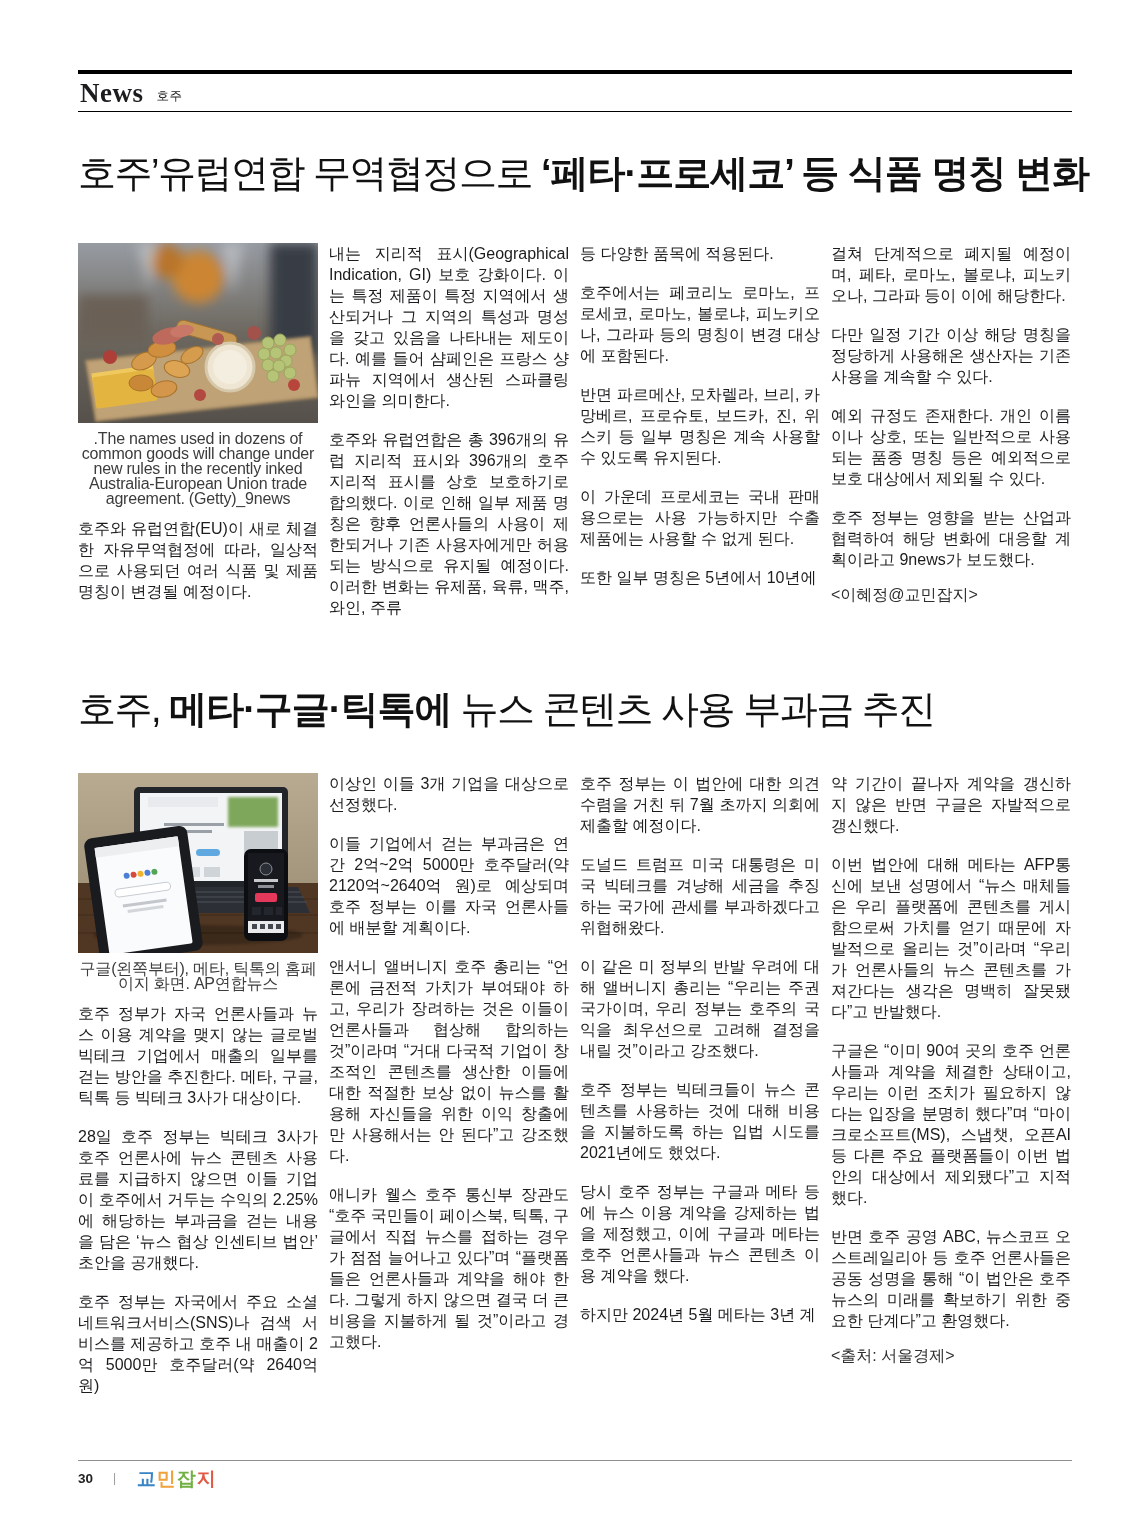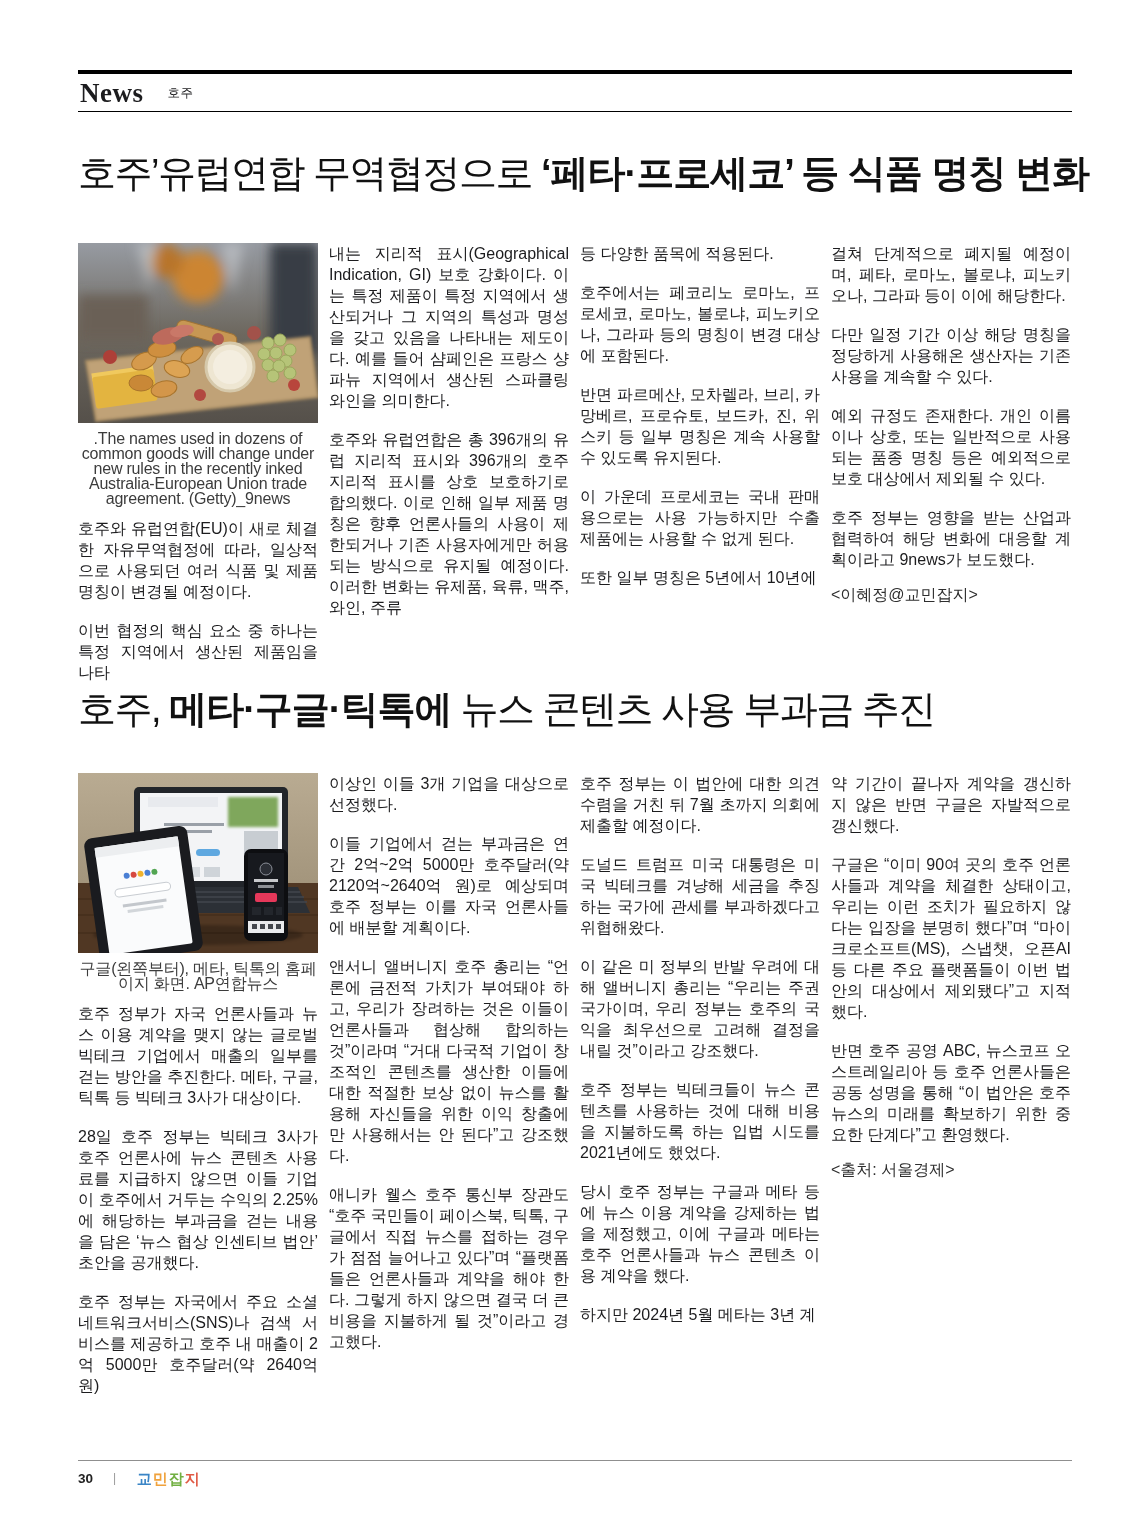--- a/index.html
+++ b/index.html
@@ -4,21 +4,21 @@
 <style>
   html,body { margin:0; padding:0; background:#e8e8e8; }
   .page {
     position:relative; width:1148px; height:1530px; margin:0 auto;
     background:#ffffff; overflow:hidden;
     font-family:"Liberation Sans","DejaVu Sans",sans-serif;
     color:#1c1c1e; font-size:16px; line-height:21px;
   }
   
   .masthead { position:absolute; left:78px; right:76px; top:70px; border-top:4px solid #000; }
-  .masthead-inner { display:flex; align-items:center; gap:24px; padding:6px 0 4px 2px; border-bottom:1.5px solid #000; }
+  .masthead-inner { display:flex; align-items:flex-end; gap:13px; padding:6px 0 4px 2px; border-bottom:1.5px solid #000; }
   .brand { font-family:"Liberation Serif","DejaVu Serif",serif; font-weight:700; font-size:27px; letter-spacing:.5px; line-height:1; }
   .section-label { font-size:12.5px; font-weight:400; letter-spacing:.5px; }
   
   .headline { position:absolute; left:78px; margin:0; font-size:38px; line-height:1.25; letter-spacing:-1.5px; font-weight:500; white-space:nowrap; color:#111; }
   #headline-food { top:150px; }
   #headline-levy { top:686px; }
   .hl-bold { font-weight:800; letter-spacing:-1px; }
   
   .cols { position:absolute; left:78px; width:994px; display:flex; gap:11px; overflow:hidden; }
   #cols-food { top:243px; height:440px; }
@@ -26,21 +26,21 @@
   .col { width:240px; flex:0 0 240px; text-align:justify; }
   .col p { margin:0 0 18px 0; }
   figure { margin:0 0 12px 0; }
   .photo-frame { width:240px; height:180px; display:block; background:#888; }
   figcaption { font-size:16px; line-height:15px; color:#3c3c3c; margin-top:8px; text-align:center; letter-spacing:-0.2px; }
   .byline { font-size:16px; line-height:14px; color:#2e2e2e; text-align:left; }
   
   .page-footer { position:absolute; left:78px; right:76px; top:1460px; border-top:1px solid #8f8f8f; padding-top:7px; display:flex; align-items:center; gap:20px; }
   .page-number { font-size:13.5px; font-weight:700; color:#222; }
   .footer-divider { color:#9a9a9a; font-size:12px; }
-  .magazine-logo { font-size:15px; font-weight:800; letter-spacing:0; }
+  .magazine-logo { font-size:19px; font-weight:800; letter-spacing:0; }
   .magazine-logo span { padding:0 .5px; }
 </style>
 </head>
 <body>
 
 <div class="page">
 
   <header class="masthead">
     <div class="masthead-inner">
       <span class="brand">News</span>
@@ -108,21 +108,20 @@
           </g>
           <circle cx="32" cy="114" r="7" fill="#ad3f38"></circle>
             <circle cx="122" cy="152" r="6" fill="#b24840"></circle>
           <circle cx="216" cy="142" r="6" fill="#b8453c"></circle>
             <circle cx="176" cy="90" r="7" fill="#a2524a"></circle>
           <circle cx="140" cy="96" r="6" fill="#b05a50"></circle>
         </svg>
         <figcaption>.The names used in dozens of common goods will change under new rules in the recently inked Australia-European Union trade agreement. (Getty)_9news</figcaption>
       </figure>
       <p>호주와 유럽연합(EU)이 새로 체결한 자유무역협정에 따라, 일상적으로 사용되던 여러 식품 및 제품 명칭이 변경될 예정이다.</p>
-      <p>이번 협정의 핵심 요소 중 하나는 특정 지역에서 생산된 제품임을 나타</p>
     </div>
     <div class="col">
       <p>내는 지리적 표시(Geographical Indication, GI) 보호 강화이다. 이는 특정 제품이 특정 지역에서 생산되거나 그 지역의 특성과 명성을 갖고 있음을 나타내는 제도이다. 예를 들어 샴페인은 프랑스 샹파뉴 지역에서 생산된 스파클링 와인을 의미한다.</p>
       <p>호주와 유럽연합은 총 396개의 유럽 지리적 표시와 396개의 호주 지리적 표시를 상호 보호하기로 합의했다. 이로 인해 일부 제품 명칭은 향후 언론사들의 사용이 제한되거나 기존 사용자에게만 허용되는 방식으로 유지될 예정이다. 이러한 변화는 유제품, 육류, 맥주, 와인, 주류</p>
     </div>
     <div class="col">
       <p>등 다양한 품목에 적용된다.</p>
       <p>호주에서는 페코리노 로마노, 프로세코, 로마노, 볼로냐, 피노키오나, 그라파 등의 명칭이 변경 대상에 포함된다.</p>
       <p>반면 파르메산, 모차렐라, 브리, 카망베르, 프로슈토, 보드카, 진, 위스키 등 일부 명칭은 계속 사용할 수 있도록 유지된다.</p>
       <p>이 가운데 프로세코는 국내 판매용으로는 사용 가능하지만 수출 제품에는 사용할 수 없게 된다.</p>
@@ -217,20 +216,21 @@
     <div class="col">
       <p>호주 정부는 이 법안에 대한 의견 수렴을 거친 뒤 7월 초까지 의회에 제출할 예정이다.</p>
       <p>도널드 트럼프 미국 대통령은 미국 빅테크를 겨냥해 세금을 추징하는 국가에 관세를 부과하겠다고 위협해왔다.</p>
       <p>이 같은 미 정부의 반발 우려에 대해 앨버니지 총리는 “우리는 주권 국가이며, 우리 정부는 호주의 국익을 최우선으로 고려해 결정을 내릴 것”이라고 강조했다.</p>
       <p>호주 정부는 빅테크들이 뉴스 콘텐츠를 사용하는 것에 대해 비용을 지불하도록 하는 입법 시도를 2021년에도 했었다.</p>
       <p>당시 호주 정부는 구글과 메타 등에 뉴스 이용 계약을 강제하는 법을 제정했고, 이에 구글과 메타는 호주 언론사들과 뉴스 콘텐츠 이용 계약을 했다.</p>
       <p>하지만 2024년 5월 메타는 3년 계</p>
     </div>
     <div class="col">
       <p>약 기간이 끝나자 계약을 갱신하지 않은 반면 구글은 자발적으로 갱신했다.</p>
+      <p>이번 법안에 대해 메타는 AFP통신에 보낸 성명에서 “뉴스 매체들은 우리 플랫폼에 콘텐츠를 게시함으로써 가치를 얻기 때문에 자발적으로 올리는 것”이라며 “우리가 언론사들의 뉴스 콘텐츠를 가져간다는 생각은 명백히 잘못됐다”고 반발했다.</p>
       <p>구글은 “이미 90여 곳의 호주 언론사들과 계약을 체결한 상태이고, 우리는 이런 조치가 필요하지 않다는 입장을 분명히 했다”며 “마이크로소프트(MS), 스냅챗, 오픈AI 등 다른 주요 플랫폼들이 이번 법안의 대상에서 제외됐다”고 지적했다.</p>
       <p>반면 호주 공영 ABC, 뉴스코프 오스트레일리아 등 호주 언론사들은 공동 성명을 통해 “이 법안은 호주 뉴스의 미래를 확보하기 위한 중요한 단계다”고 환영했다.</p>
       <div class="byline">&lt;출처: 서울경제&gt;</div>
     </div>
   </section>
 
   <footer class="page-footer">
     <span class="page-number">30</span>
     <span class="footer-divider">|</span>
     <span class="magazine-logo"><span style="color:#3a85c6">교</span><span style="color:#f0a23c">민</span><span style="color:#72b043">잡</span><span style="color:#e05a45">지</span></span>

